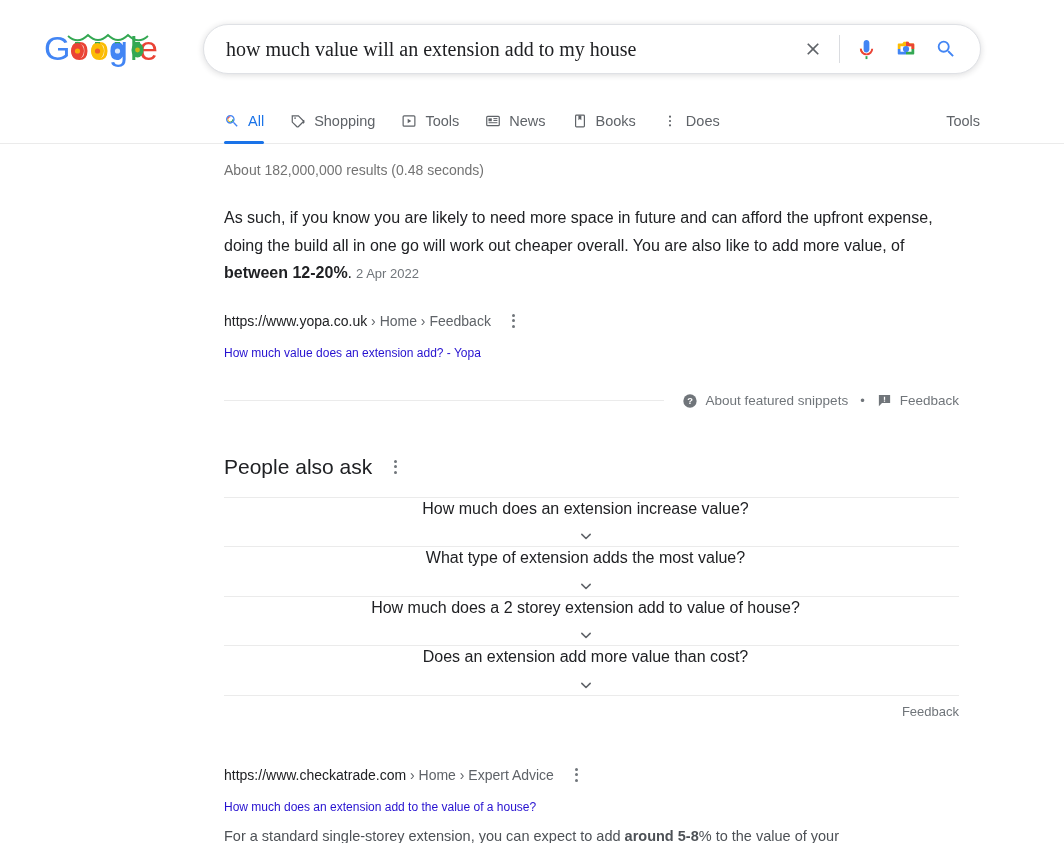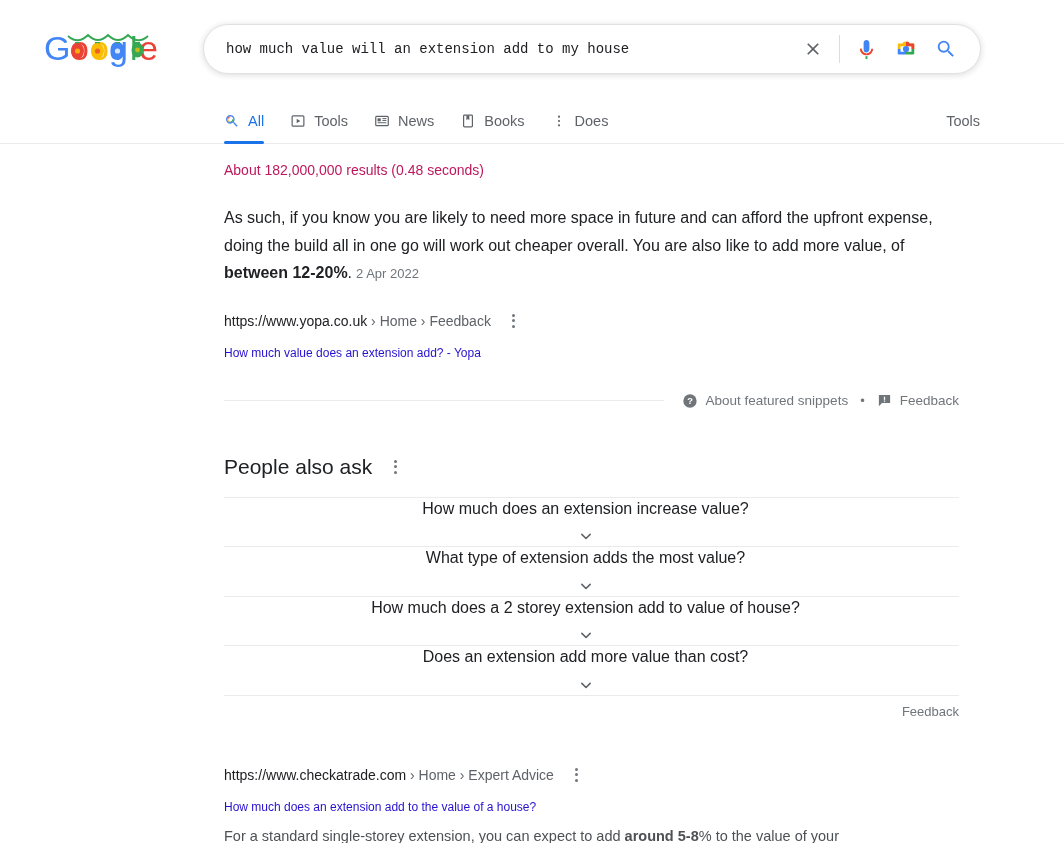--- a/index.html
+++ b/index.html
@@ -42,23 +42,23 @@
   }
   .search-input-wrap {
     flex: 1;
     padding-left: 22px;
     overflow: hidden;
   }
   .search-input {
     width: 100%;
     border: none;
     outline: none;
-    font-size: 14px;
+    font-size: 20px;
     color: #202124;
-    font-family: Liberation Mono, monospace;
+    font-family: Liberation Serif, serif;
     background: transparent;
     line-height: 24px;
   }
   .search-actions {
     display: flex;
     align-items: center;
     padding-right: 14px;
   }
   .ico-btn {
     width: 40px;
@@ -134,21 +134,21 @@
     cursor: pointer;
   }
 
   
   .results {
     padding-left: 224px;
     padding-top: 16px;
   }
   .result-stats {
     font-size: 14px;
-    color: #be185d;
+    color: #737373;
     line-height: 20px;
     margin-bottom: 24px;
   }
 
   
   .snippet-text {
     width: 740px;
     font-size: 16px;
     line-height: 27.5px;
     color: #202124;
@@ -386,20 +386,29 @@
         <svg width="16" height="16" viewBox="0 0 24 24">
           <path d="M15.5 14h-.79l-.28-.27A6.47 6.47 0 0 0 16 9.5 6.5 6.5 0 1 0 9.5 16c1.61 0 3.09-.59 4.23-1.57l.27.28v.79l5 4.99L20.49 19zm-6 0C7.01 14 5 11.99 5 9.5S7.01 5 9.5 5 14 7.01 14 9.5 11.99 14 9.5 14z" fill="#4285f4"></path>
           <path d="M9.5 5C7.01 5 5 7.01 5 9.5h1.4A3.1 3.1 0 0 1 9.5 6.4z" fill="#ea4335"></path>
           <path d="M5 9.5c0 2.49 2.01 4.5 4.5 4.5v-1.4A3.1 3.1 0 0 1 6.4 9.5z" fill="#fbbc05"></path>
           <path d="M9.5 14c2.49 0 4.5-2.01 4.5-4.5h-1.4a3.1 3.1 0 0 1-3.1 3.1z" fill="#34a853"></path>
         </svg>
       </span>
       <span>All</span>
     </a>
 
+    <a class="tab">
+      <span class="ticon">
+        <svg width="16" height="16" viewBox="0 0 24 24" fill="none" stroke="#5f6368" stroke-width="1.8">
+          <path d="M20.6 12.4 12.4 20.6a1.4 1.4 0 0 1-2 0l-7-7V4.4h9.2l8 8a1.4 1.4 0 0 1 0 2z"></path>
+          <circle cx="7.6" cy="7.6" r="1.3" fill="#5f6368" stroke="none"></circle>
+        </svg>
+      </span>
+      <span>Shopping</span>
+    </a>
 
     <a class="tab">
       <span class="ticon">
         <svg width="16" height="16" viewBox="0 0 24 24" fill="none" stroke="#5f6368" stroke-width="1.8">
           <rect x="3.2" y="4.2" width="17.6" height="15.6" rx="1.6"></rect>
           <path d="M10 8.6l5.4 3.4-5.4 3.4z" fill="#5f6368" stroke="none"></path>
         </svg>
       </span>
       <span>Tools</span>
     </a>

